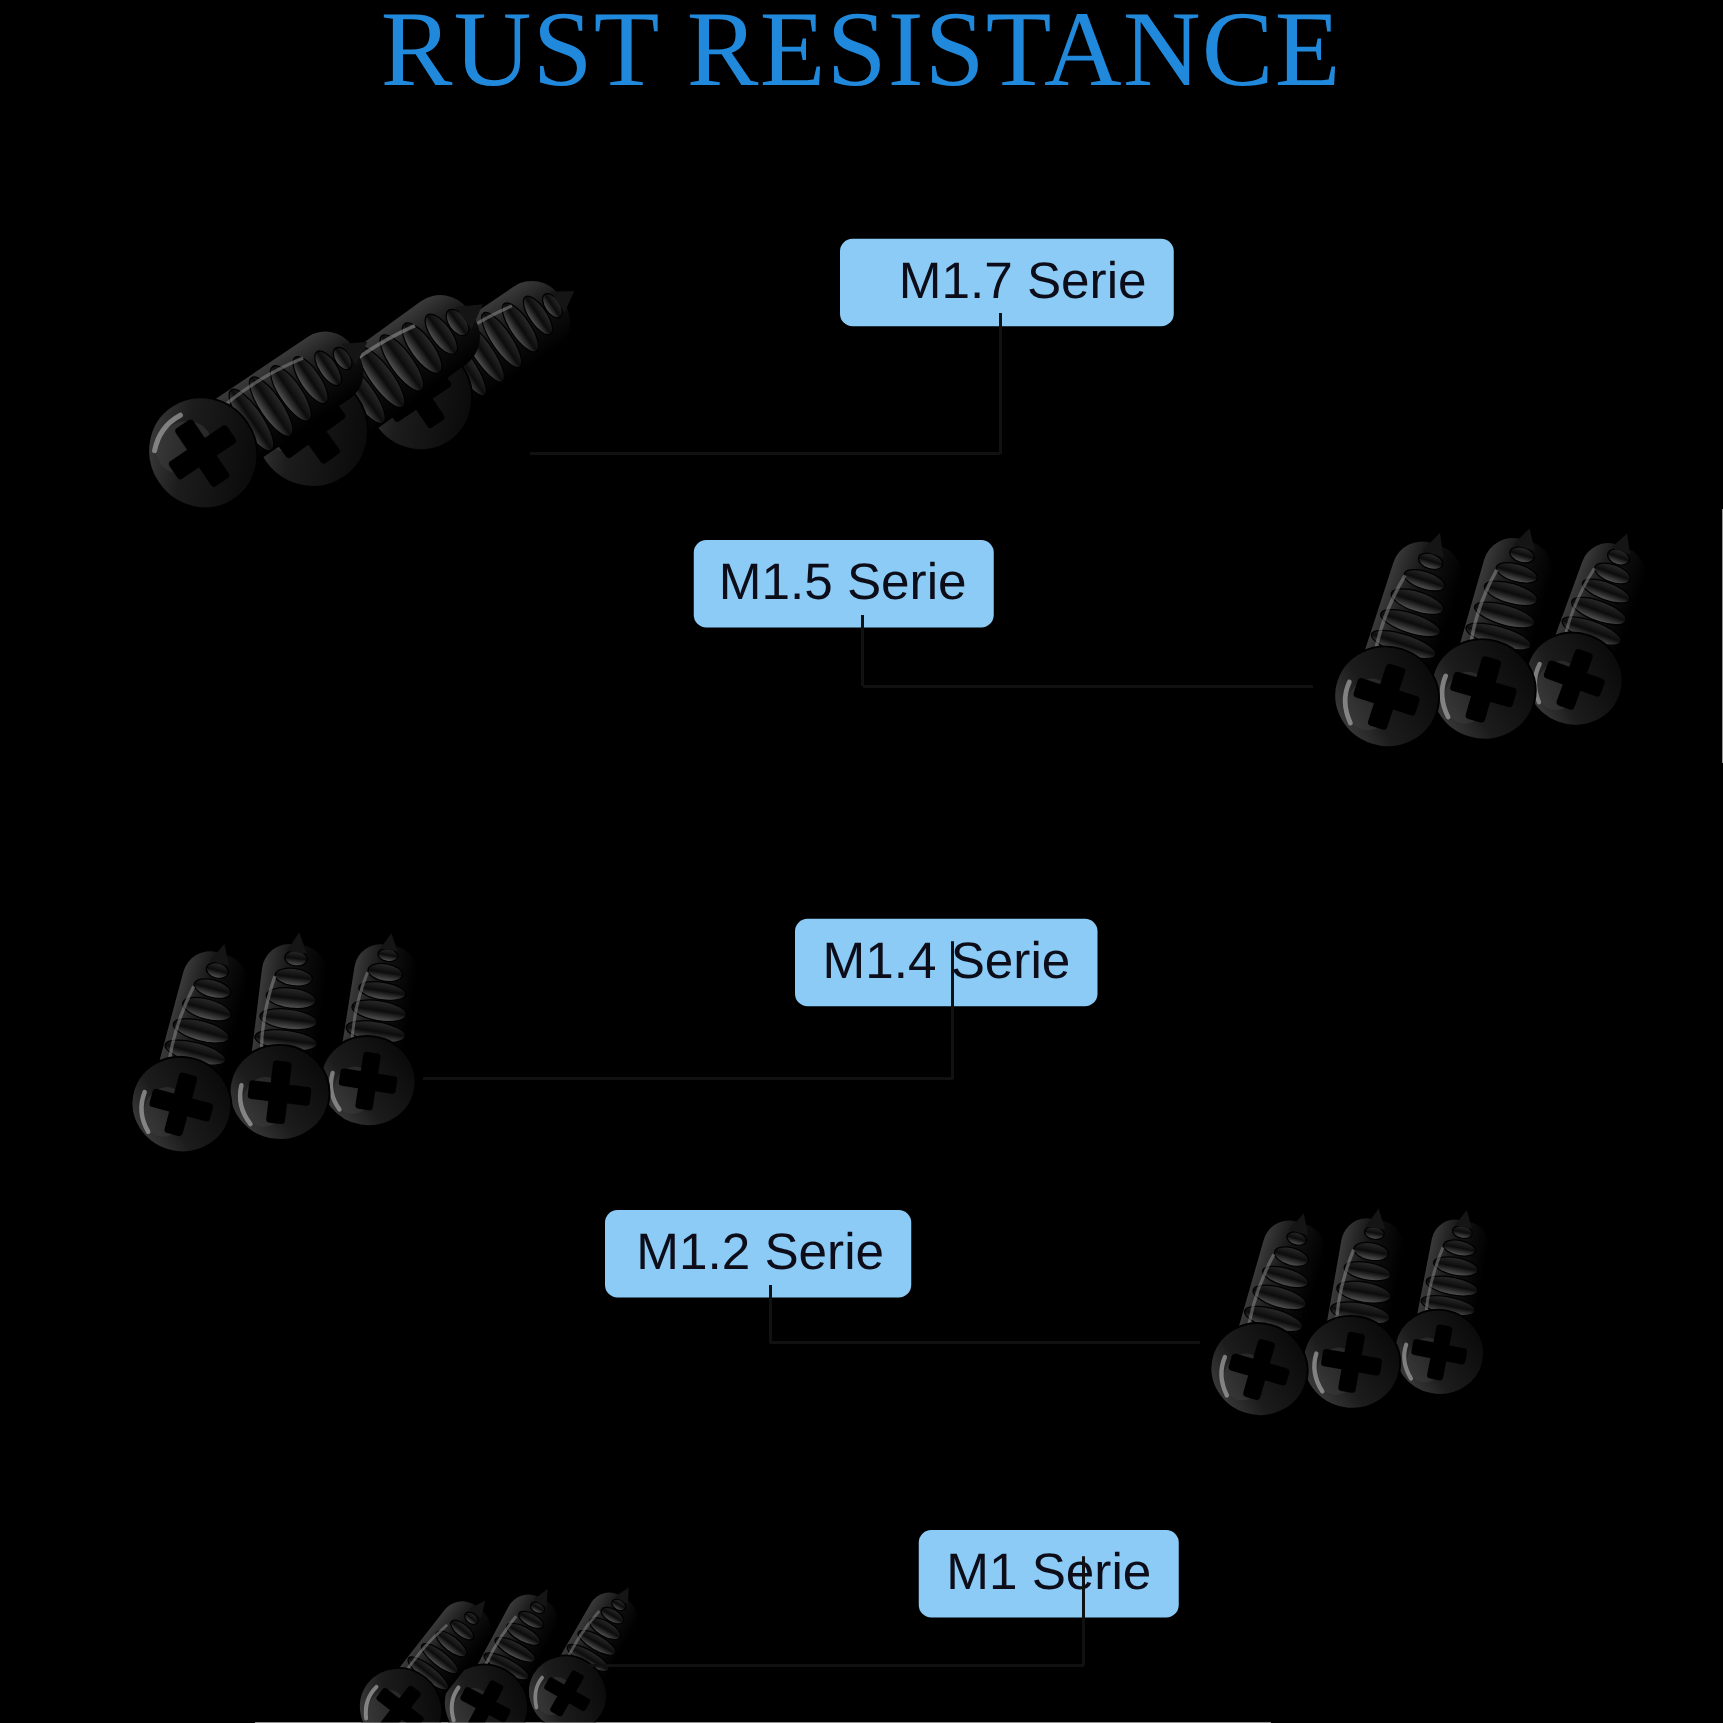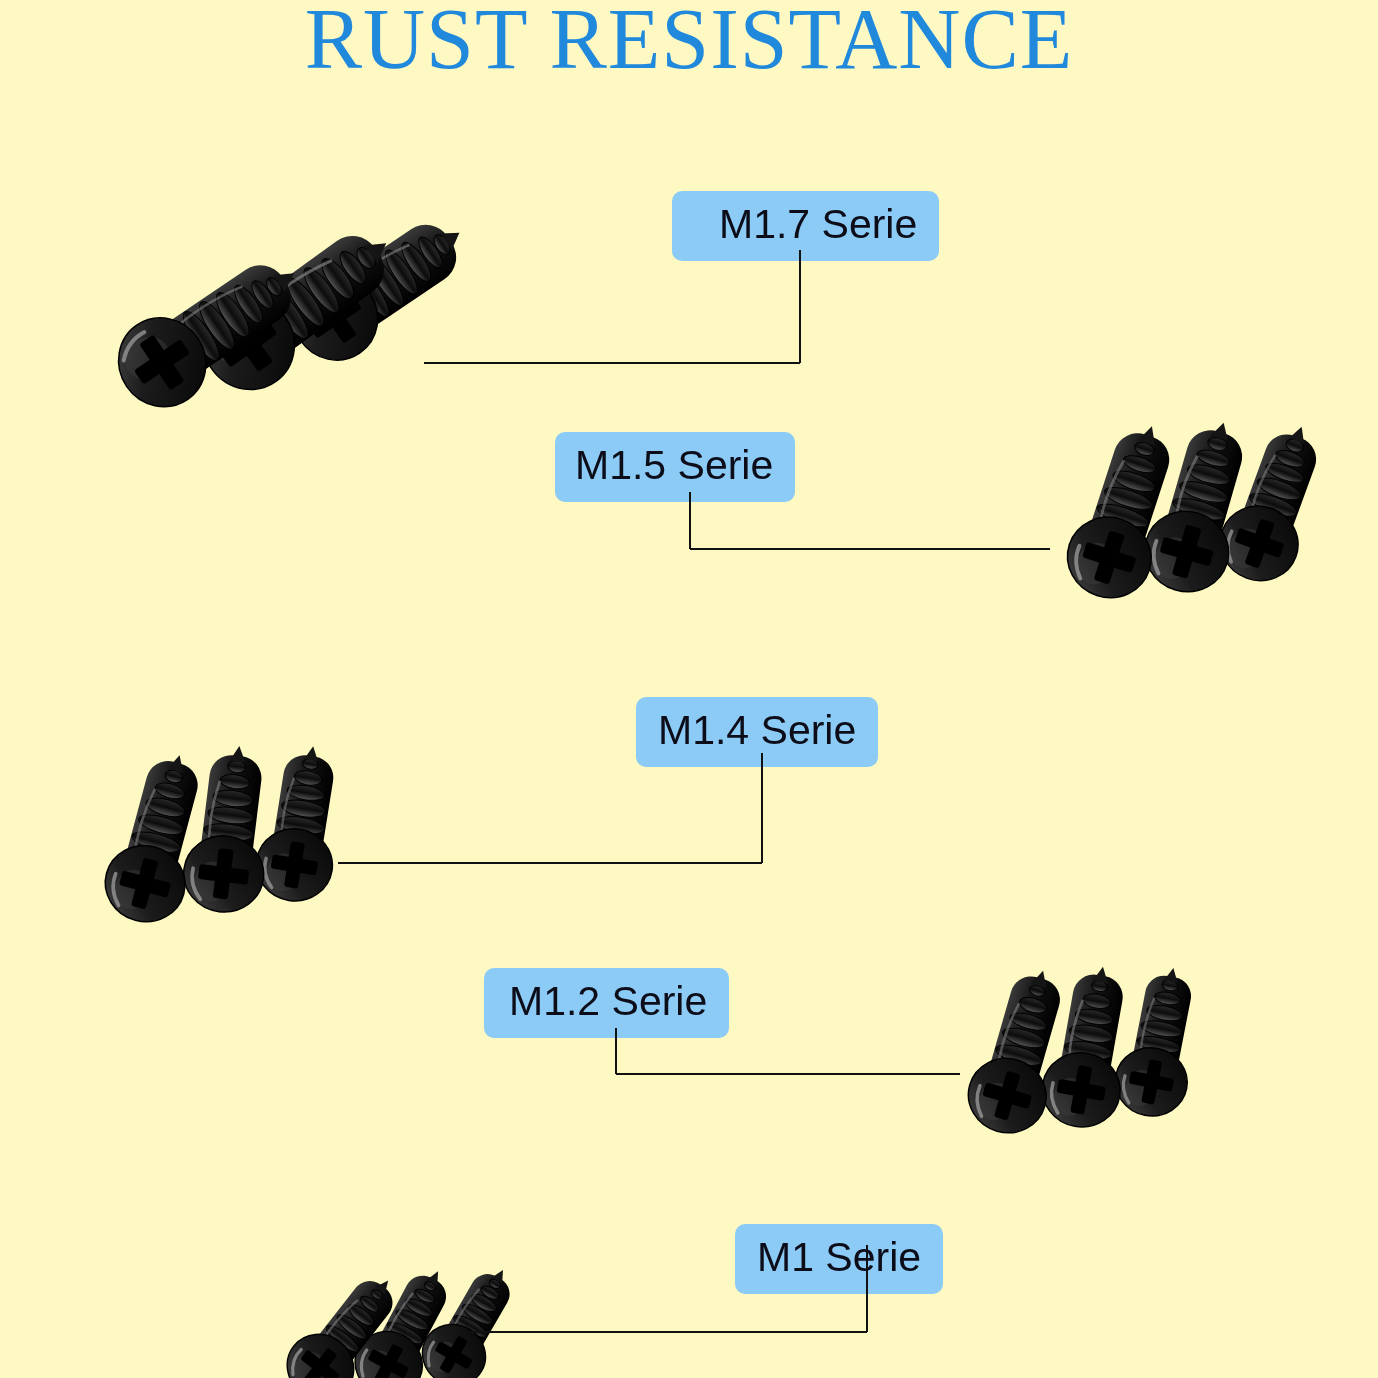--- a/index.html
+++ b/index.html
@@ -7,21 +7,21 @@
     padding: 0;
     background: #ffffff;
   }
   body {
     font-family: "Liberation Sans", sans-serif;
   }
   #page {
     position: relative;
     width: 1378px;
     height: 1378px;
-    background: #fef9c3;
+    background: #000000;
     overflow: hidden;
   }
   
   #title {
     position: absolute;
     left: 0;
     top: -6px;
     width: 1378px;
     text-align: center;
     font-family: "Liberation Serif", "DejaVu Serif", serif;
@@ -342,21 +342,21 @@
           <g fill="#000000">
             <rect x="-25" y="-8" width="50" height="15" rx="3"></rect>
             <rect x="-8" y="-25" width="15" height="50" rx="3"></rect>
           </g>
           <path d="M-28 -20 q13 -13 30 -11" stroke="#bababa" stroke-width="3.6" fill="none" opacity="0.6" stroke-linecap="round"></path>
         </g>
       </g>
     </svg>
   </div>
 
-  <div class="callout" style="left:636px; top:697px;text-align:right;">
+  <div class="callout" style="left:636px; top:735px;text-align:right;">
     <span>M1.4 Serie</span>
   </div>
 
   <svg class="connector" style="left:330px; top:753px;" width="440" height="120">
     <line x1="432" y1="0" x2="432" y2="110"></line>
     <line x1="432" y1="110" x2="8" y2="110"></line>
   </svg>
 
   <div class="cluster" style="left:928px; top:928px;">
     <svg width="290" height="210" viewBox="0 0 290 210" aria-hidden="true">

